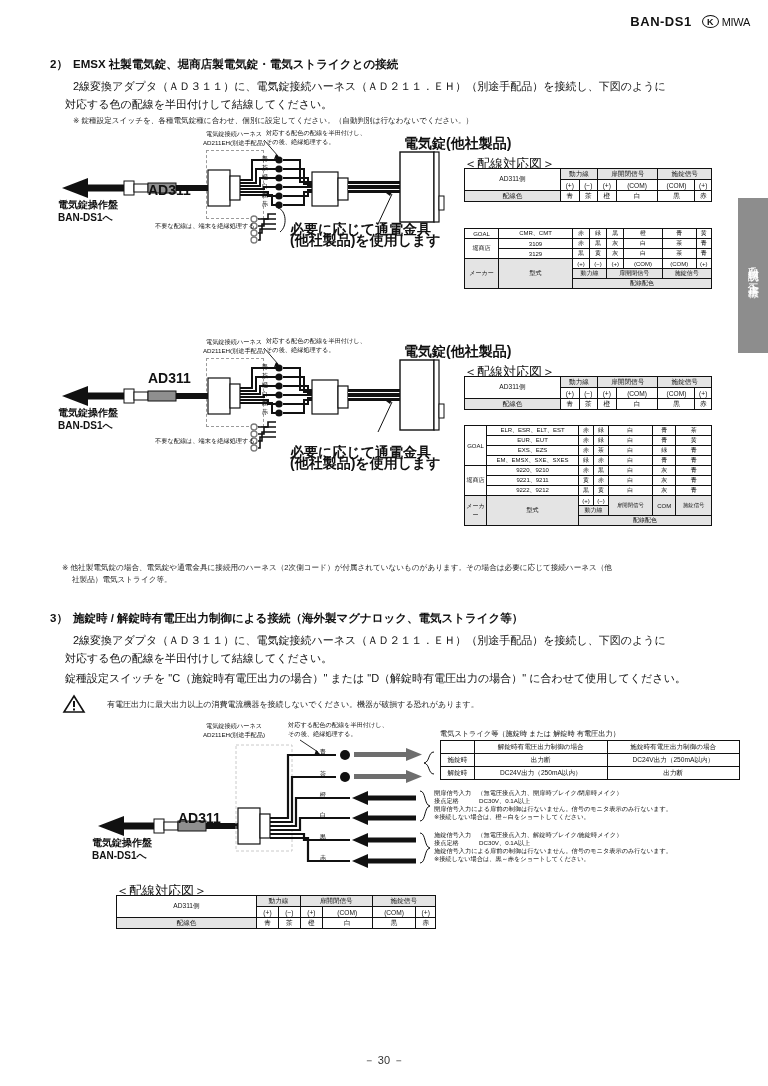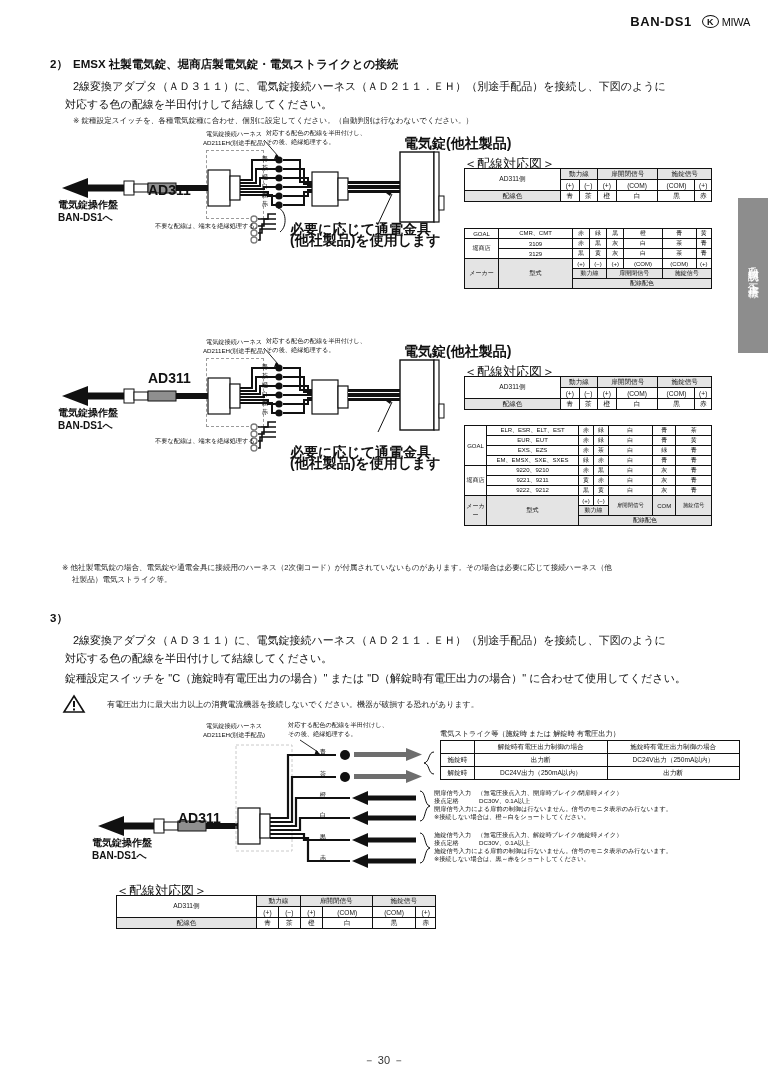--- a/index.html
+++ b/index.html
@@ -437,20 +437,21 @@
         <tr>
           <td colspan="5" class="shade">配線配色</td>
         </tr>
       </tbody>
     </table>
 
   <div class="note-s" style="left:62px; top:562px;">※ 他社製電気錠の場合、電気錠や通電金具に接続用のハーネス（2次側コード）が付属されていないものがあります。その場合は必要に応じて接続ハーネス（他</div>
   <div class="note-s" style="left:72px; top:574px;">社製品）電気ストライク等。</div>
 
   <div class="sec-no" style="left:50px; top:611px;">3）</div>
+  <div class="sec-ttl" style="left:73px; top:611px;">施錠時 / 解錠時有電圧出力制御による接続（海外製マグナロック、電気ストライク等）</div>
   <div class="body-l" style="left:73px; top:632px;">2線変換アダプタ（ＡＤ３１１）に、電気錠接続ハーネス（ＡＤ２１１．ＥＨ）（別途手配品）を接続し、下図のように</div>
   <div class="body-l" style="left:65px; top:650px;">対応する色の配線を半田付けして結線してください。</div>
   <div class="body-l" style="left:65px; top:670px;">錠種設定スイッチを "C（施錠時有電圧出力の場合）" または "D（解錠時有電圧出力の場合）" に合わせて使用してください。</div>
 
   <svg class="ov">
     <path d="M74,696 L84,712 L64,712 Z" fill="none" stroke="#111" stroke-width="1.6"></path>
     <rect x="73" y="701" width="2" height="6" fill="#111"></rect>
     <rect x="73" y="708.5" width="2" height="2" fill="#111"></rect>
   </svg>
   <div class="note-s" style="left:90px; top:699px; font-size:8px;margin-left:17px;">有電圧出力に最大出力以上の消費電流機器を接続しないでください。機器が破損する恐れがあります。</div>

